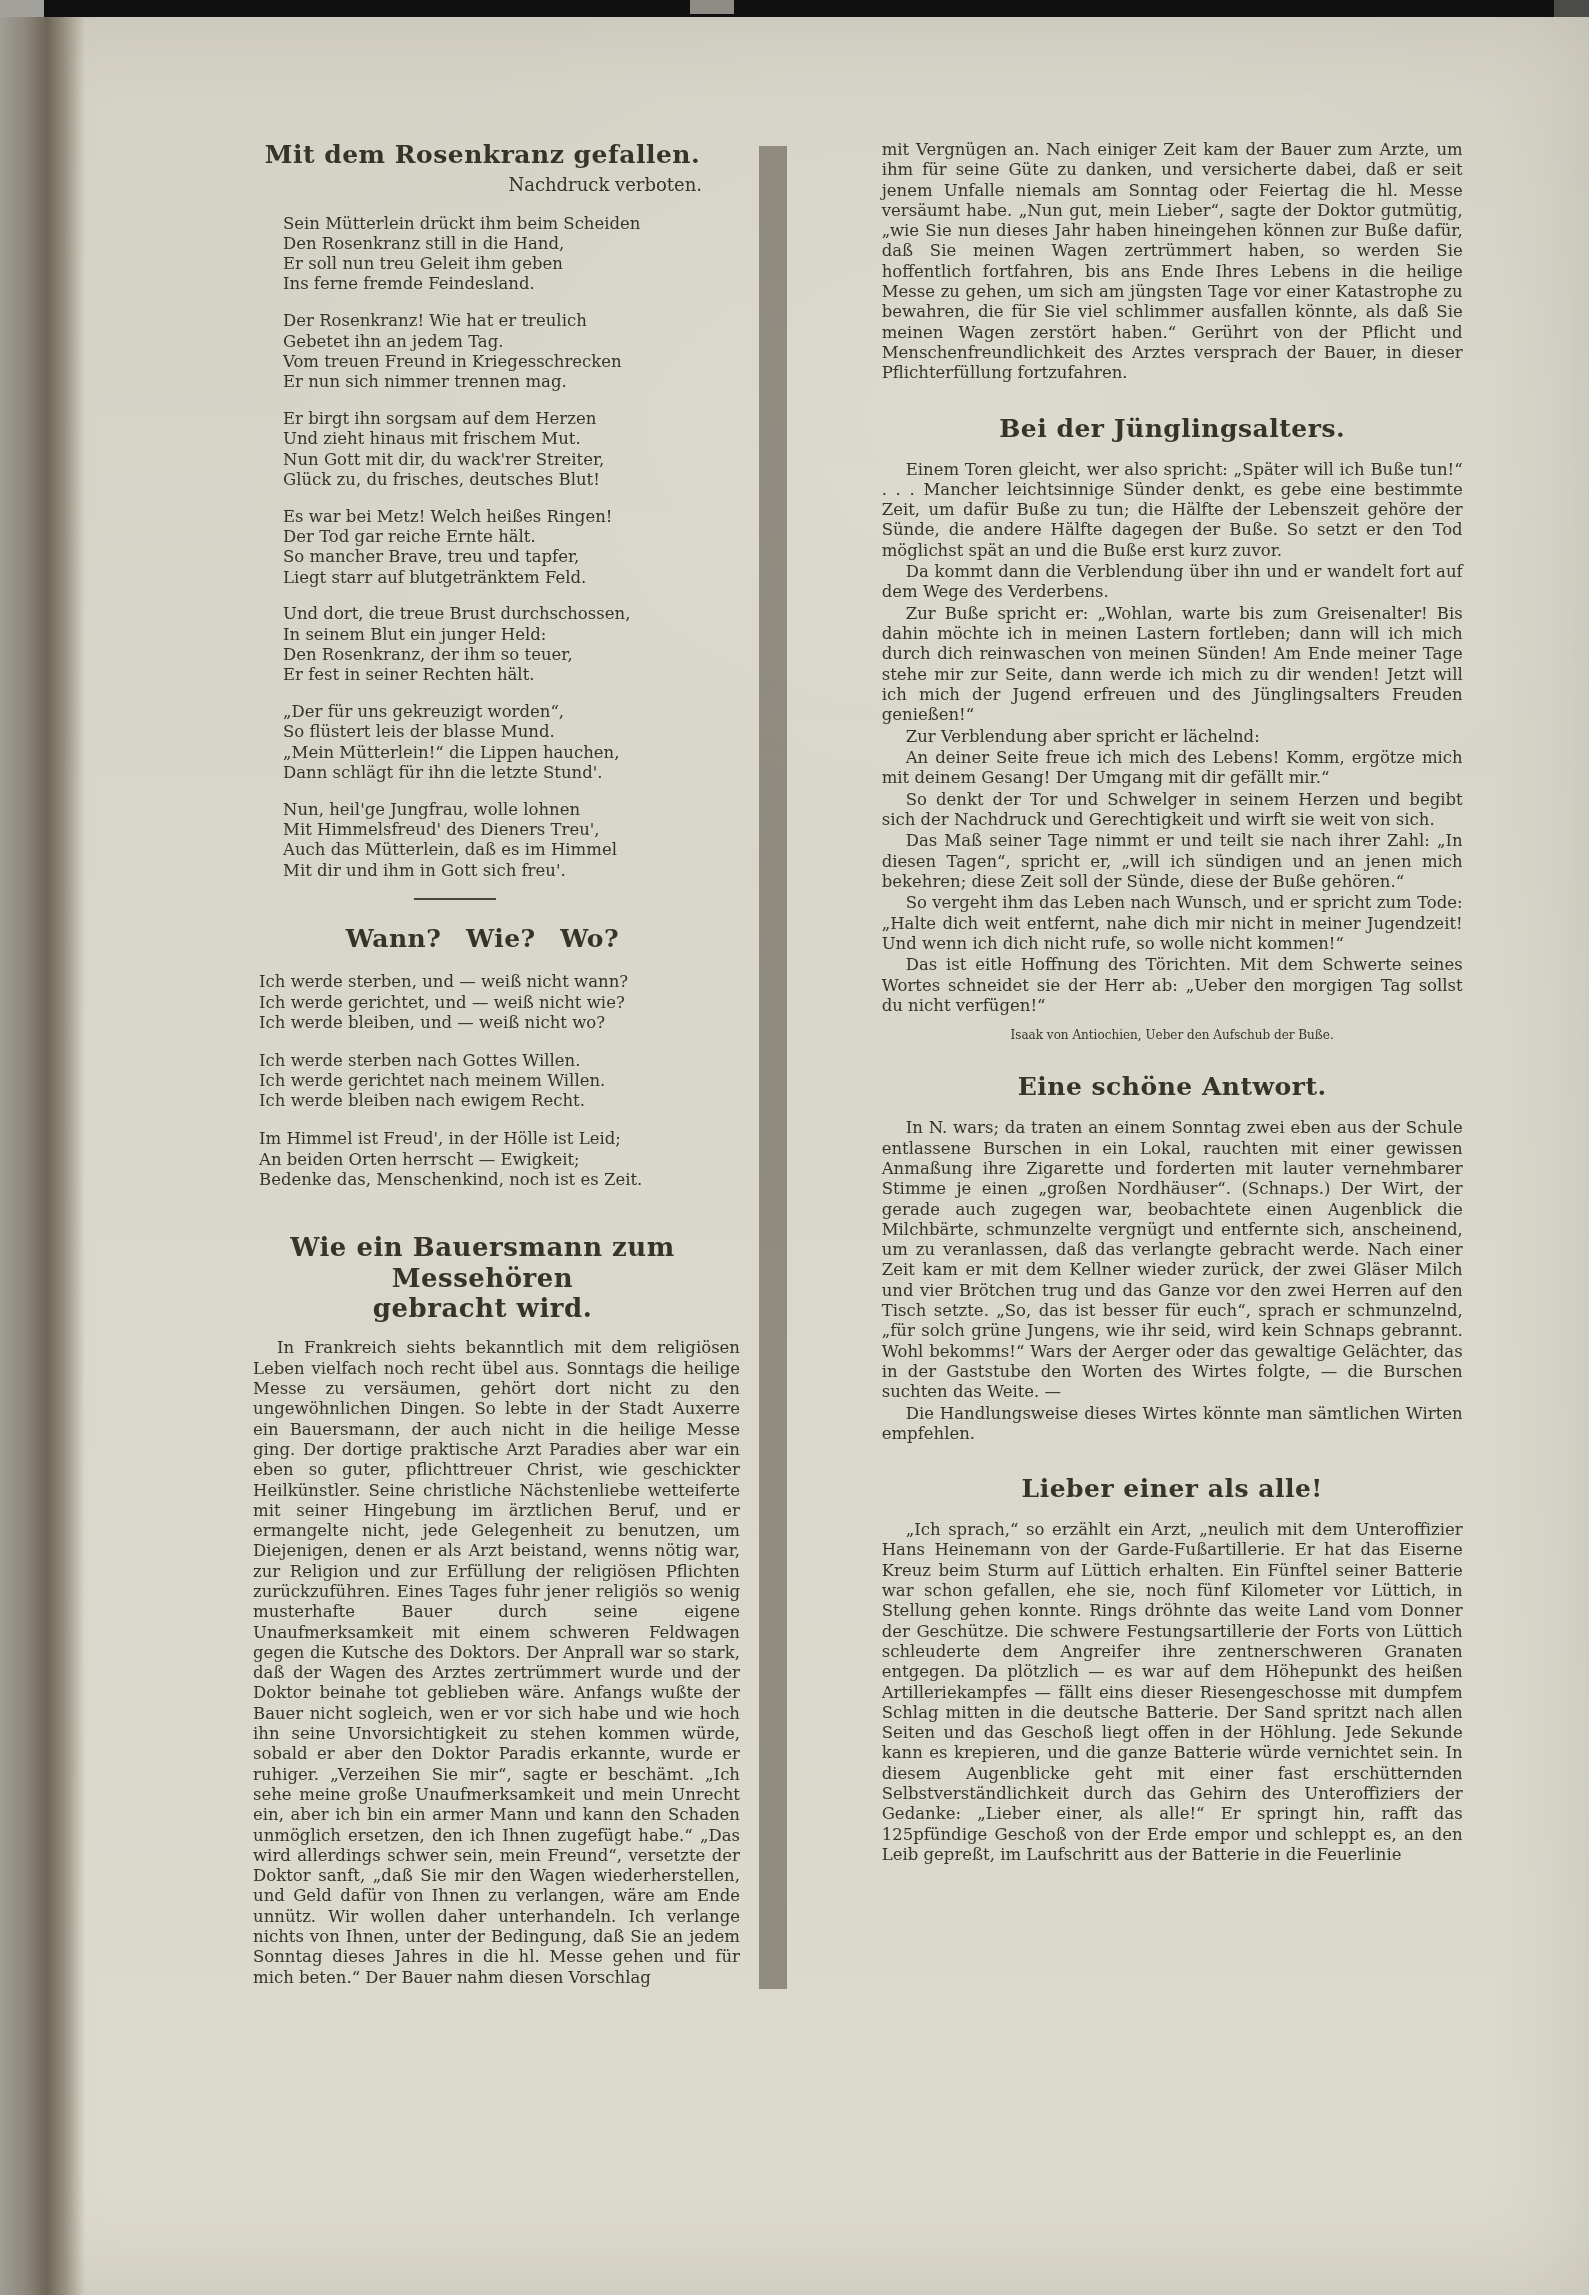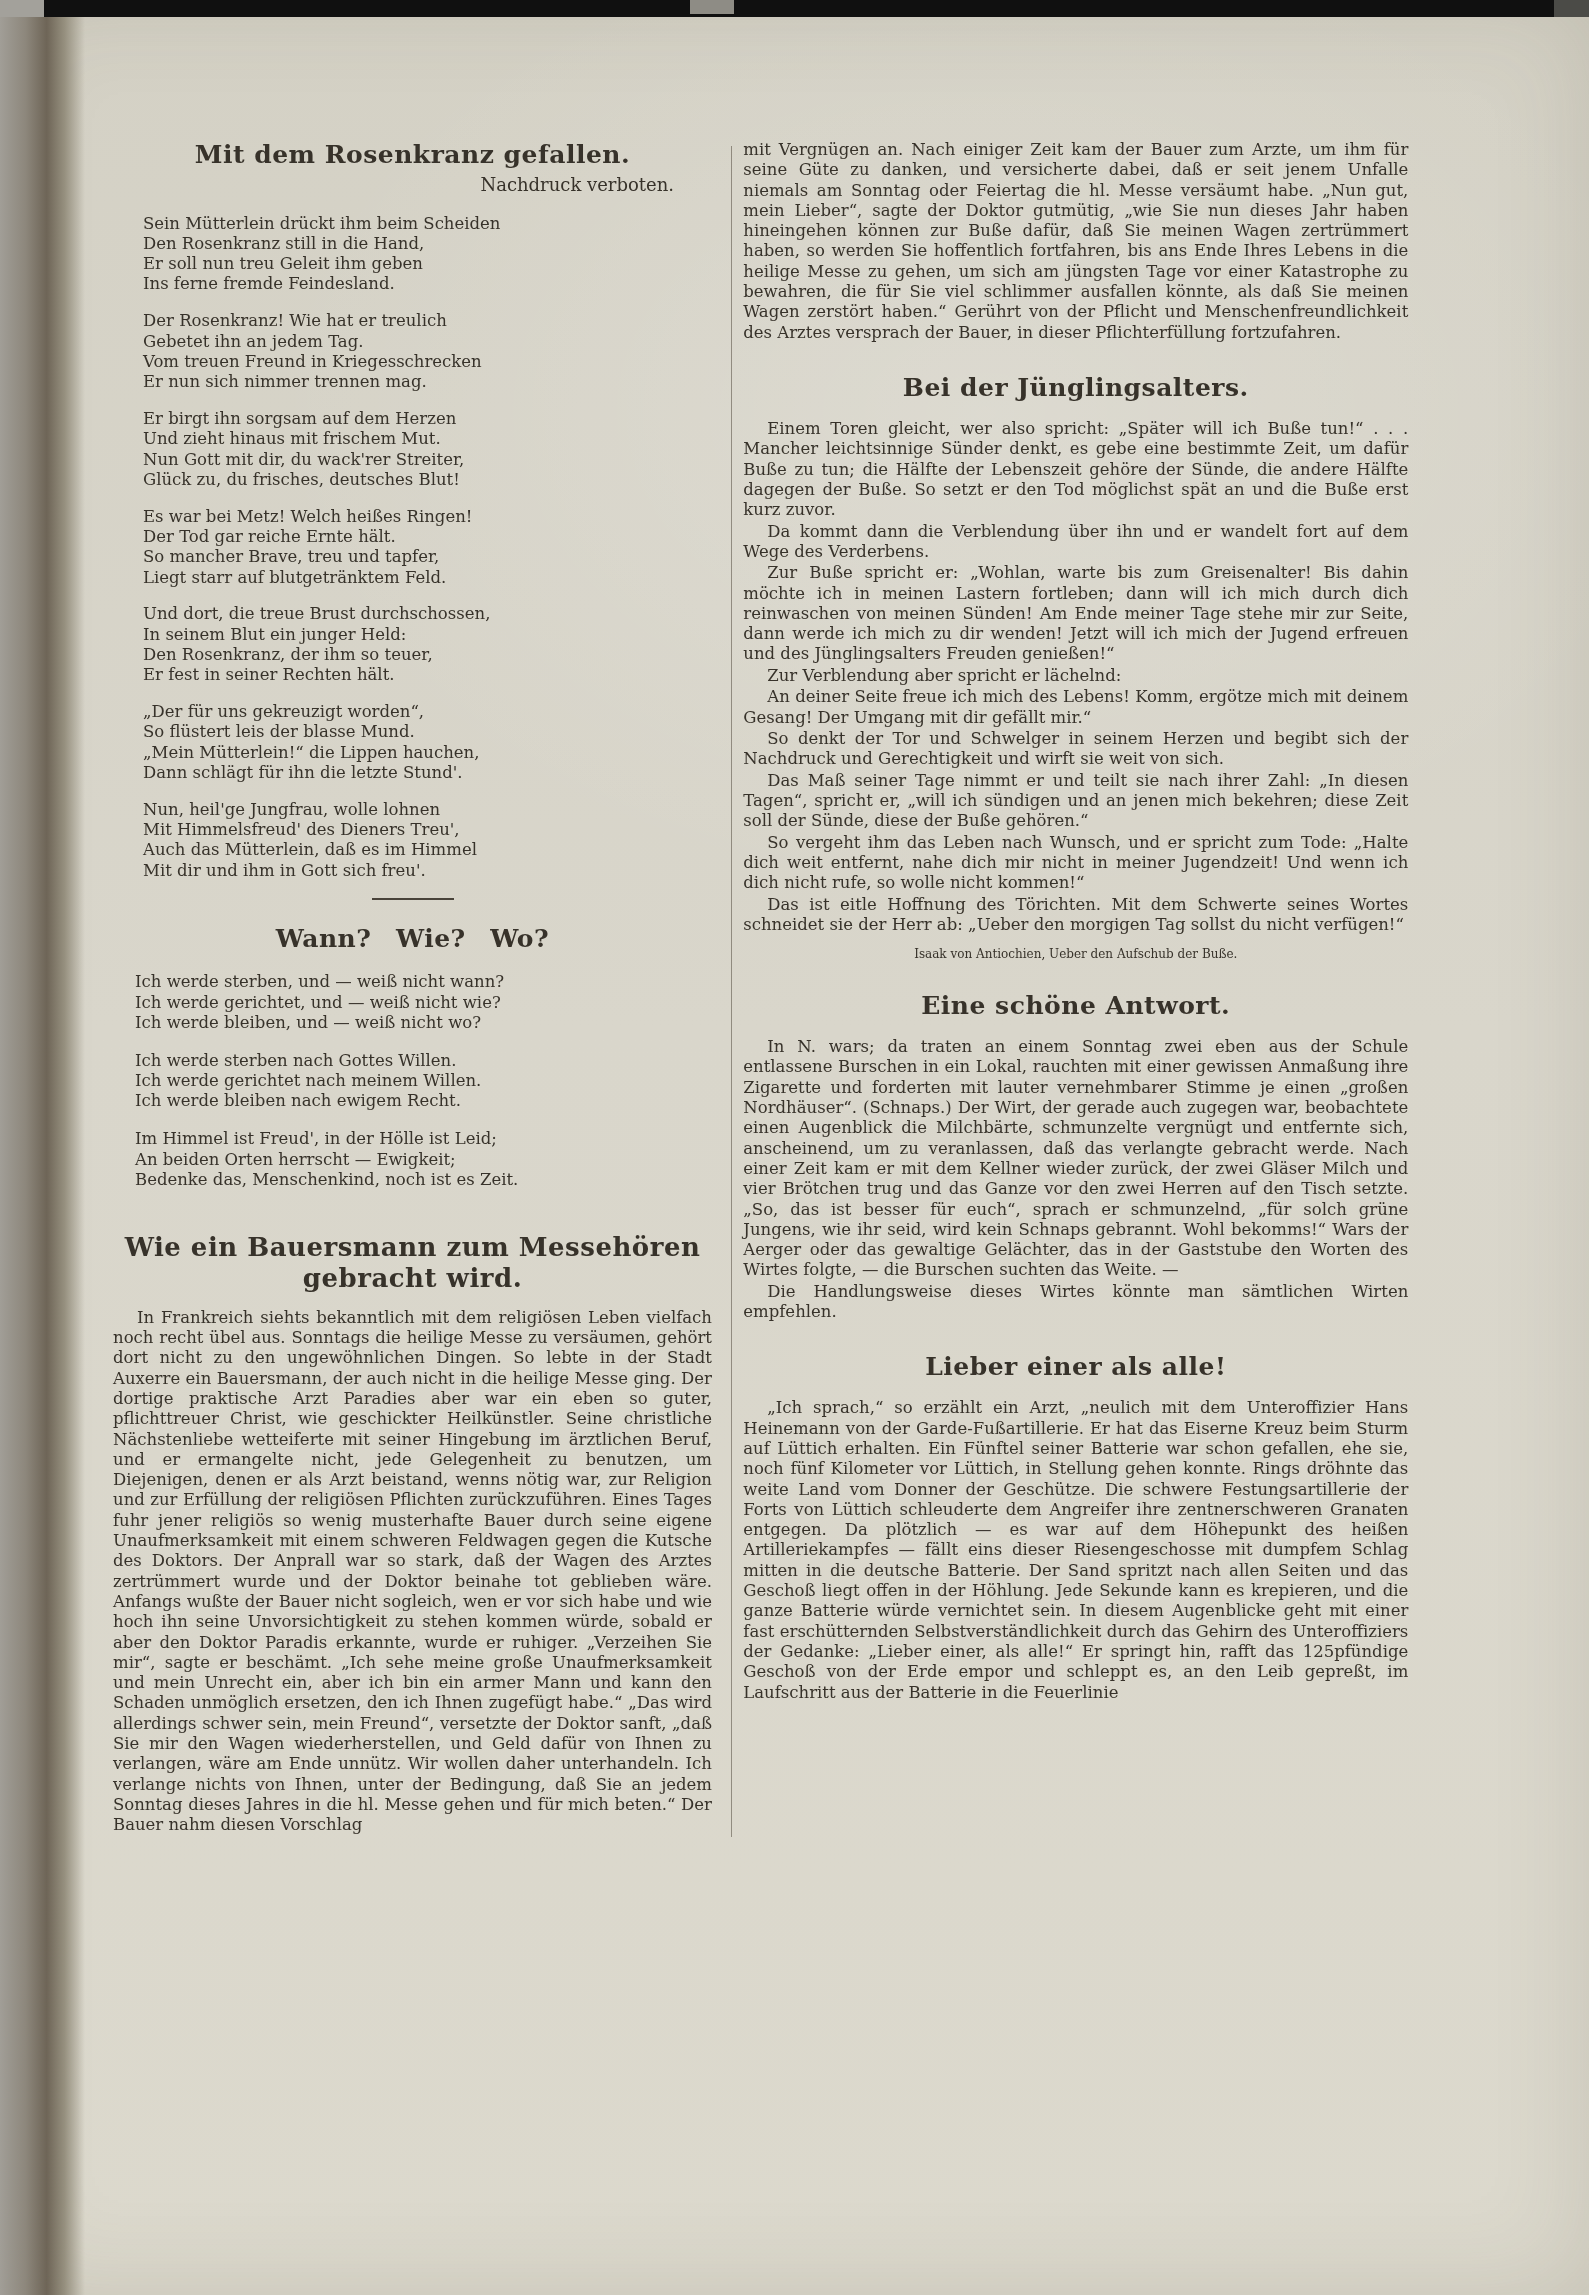--- a/index.html
+++ b/index.html
@@ -1,15 +1,15 @@
 <!DOCTYPE html>
 <html style="font-size:8.8px"><head>
 <meta charset="utf-8">
 <style>
-  * { box-sizing: border-box; }
+  * { box-sizing: border-box; padding-left: 28px; }
   html, body { margin: 0; padding: 0; }
   body {
     width: 1590px;
     height: 2295px;
     position: relative;
     overflow: hidden;
     background: #d8d5ca;
     font-family: "DejaVu Serif", "Liberation Serif", serif;
     color: #37322a;
   }
@@ -41,21 +41,21 @@
     font-size: 25px; line-height: 1.18; font-weight: bold; text-align: center;
     margin: 0 0 4.4px 0; letter-spacing: 0.5px;
   }
   .two-line { white-space: pre-line; font-size: 26px; margin-top: 42px; }
   .mid-title { margin-top: 30px; margin-bottom: 16.5px; }
   .wann-title { word-spacing: 15.4px; margin-top: 5.5px; margin-bottom: 18.7px; }
   .note { text-align: right; font-size: 18px; margin: 0 38px 18.7px 0; }
 
   .poem { margin-left: 30px; }
   .stanza { white-space: pre-line; font-size: 16.5px; line-height: 20.3px; margin: 0 0 16.5px 0; }
-  .wann-stanzas .stanza { margin-left: 22px; margin-bottom: 17.6px; }
+  .wann-stanzas .stanza { margin-left: 6px; margin-bottom: 17.6px; }
 
   .divider { width: 82px; height: 1.6px; background: #49433a; margin: 17.6px auto 24px auto; }
 
   .prose { font-size: 16.5px; line-height: 20.3px; text-align: justify; text-indent: 24px; margin: 0 0 1.1px 0; }
   .prose.no-indent { text-indent: 0; }
   .prose-block { margin-top: 14.3px; }
 
   .attribution { font-size: 12px; text-align: center; margin: 12px 0 0 0; }
 
   section { display: block; }

